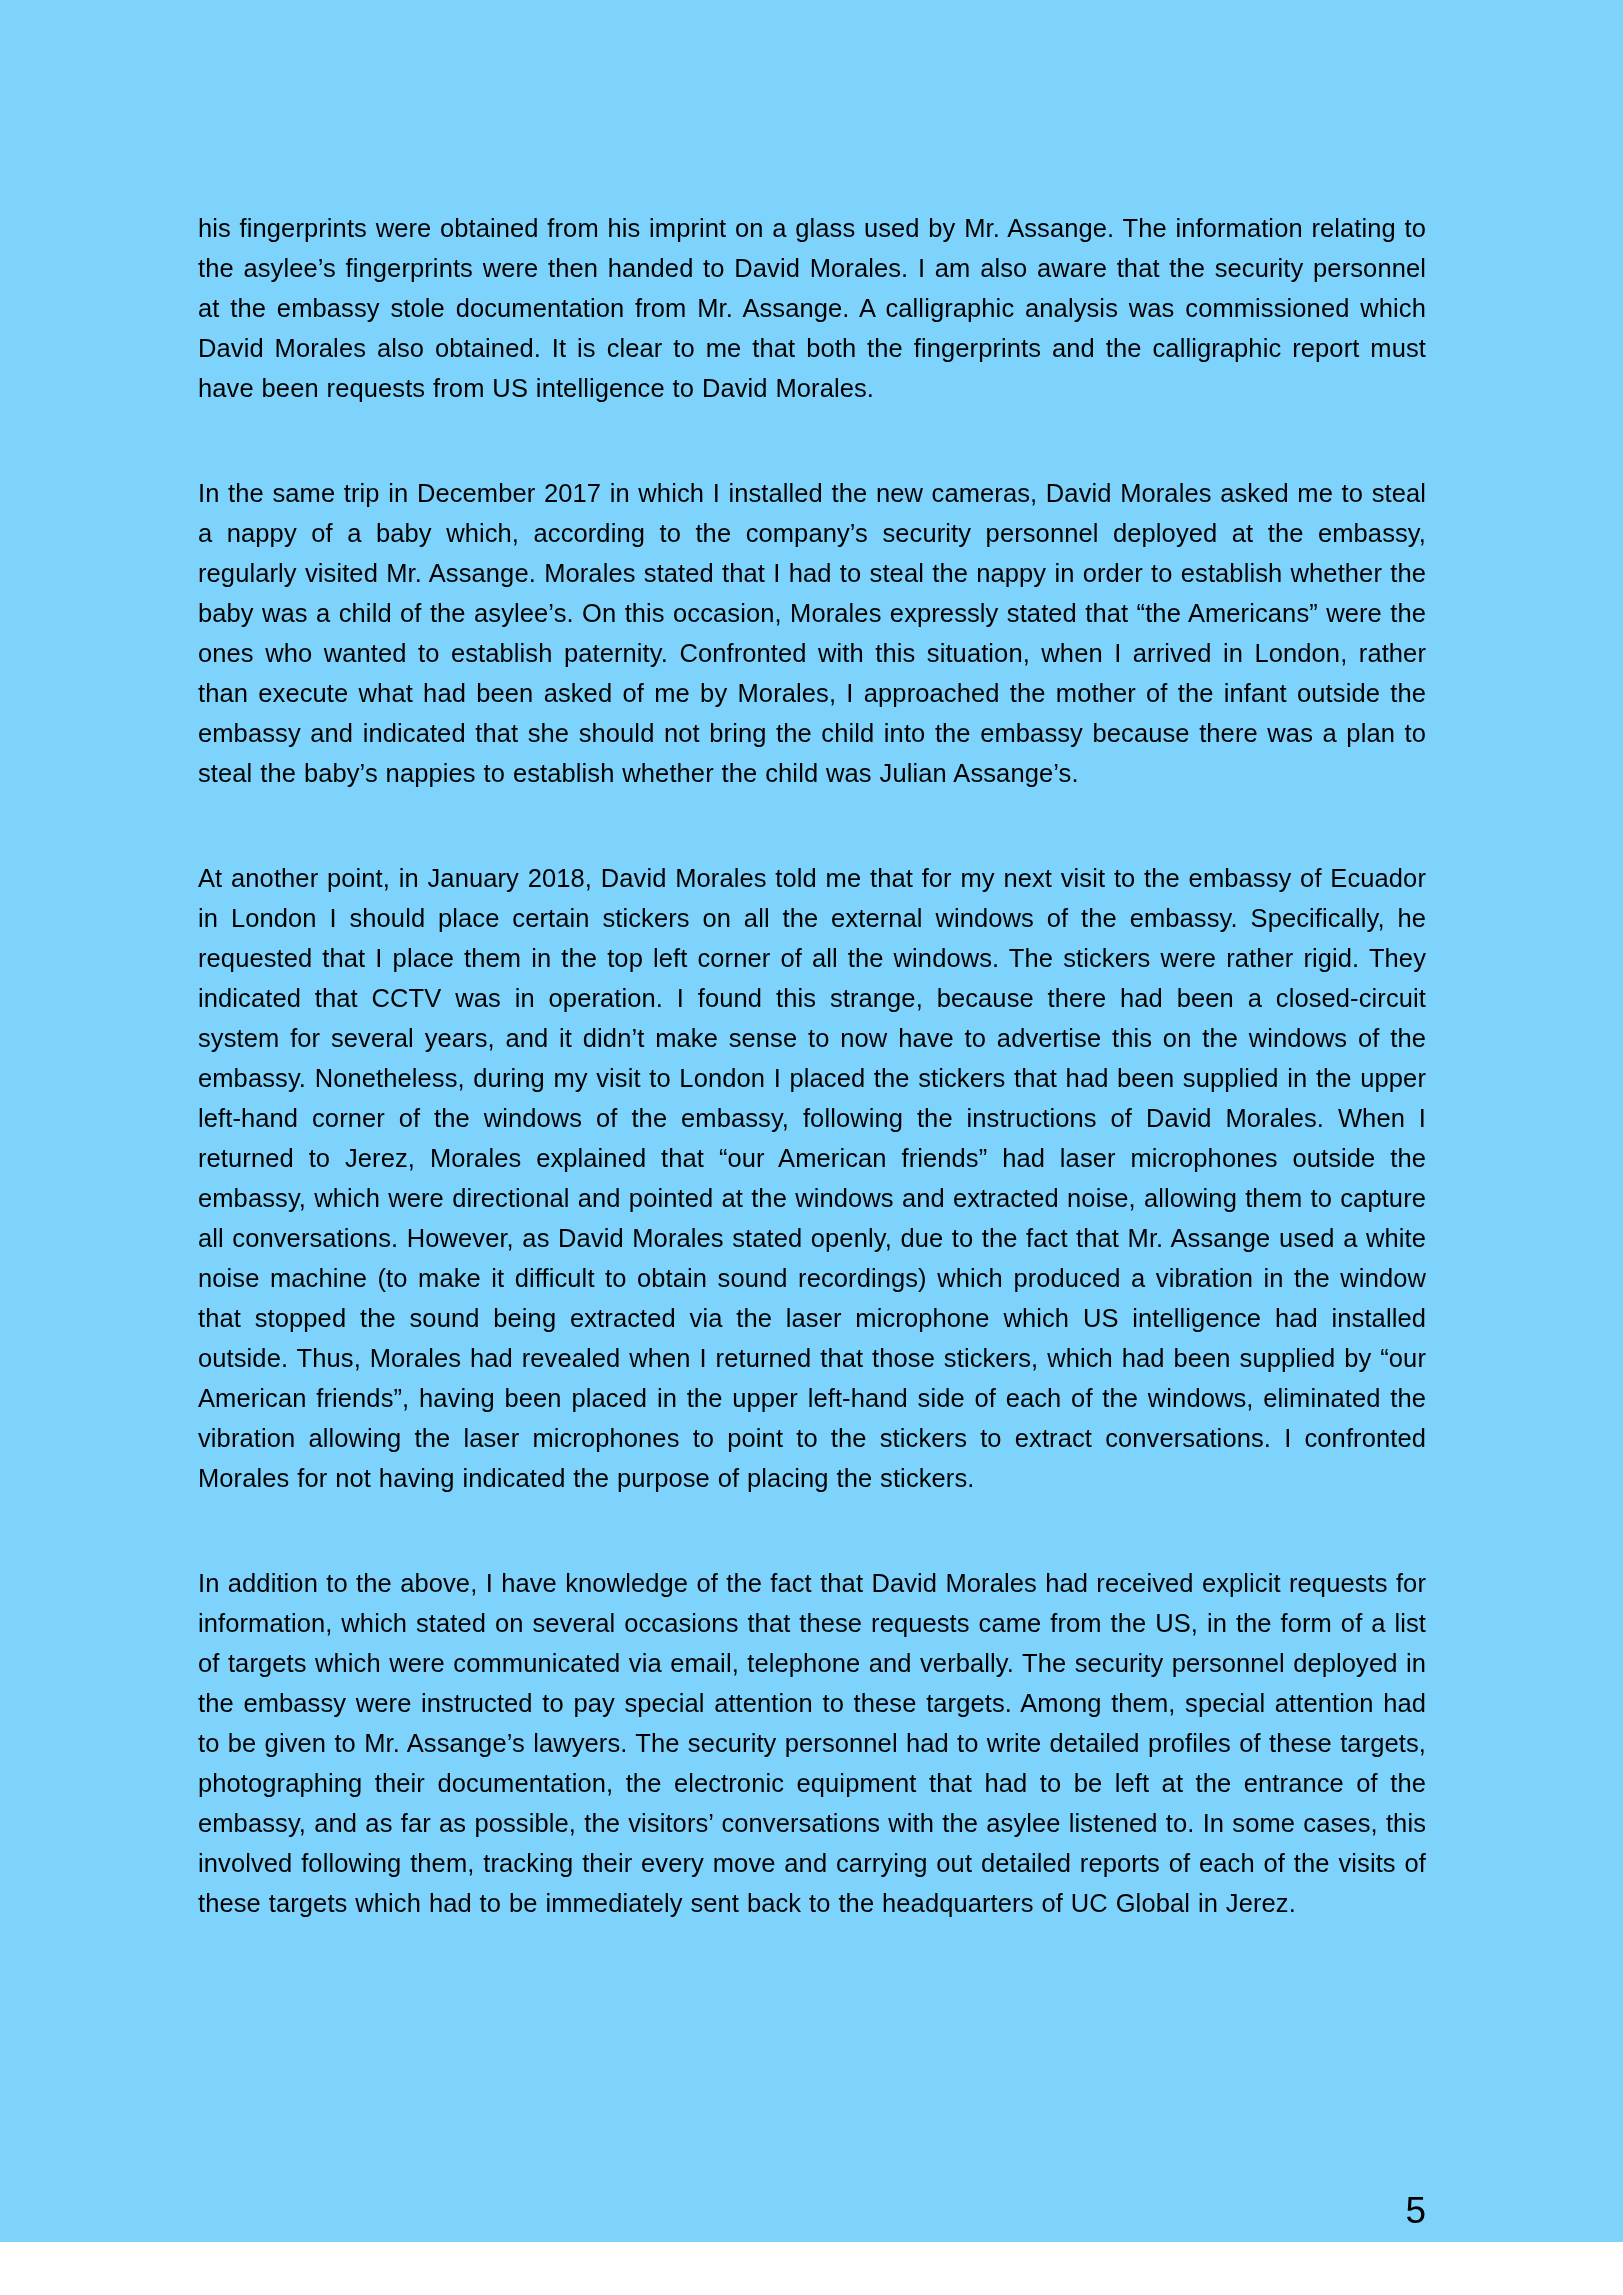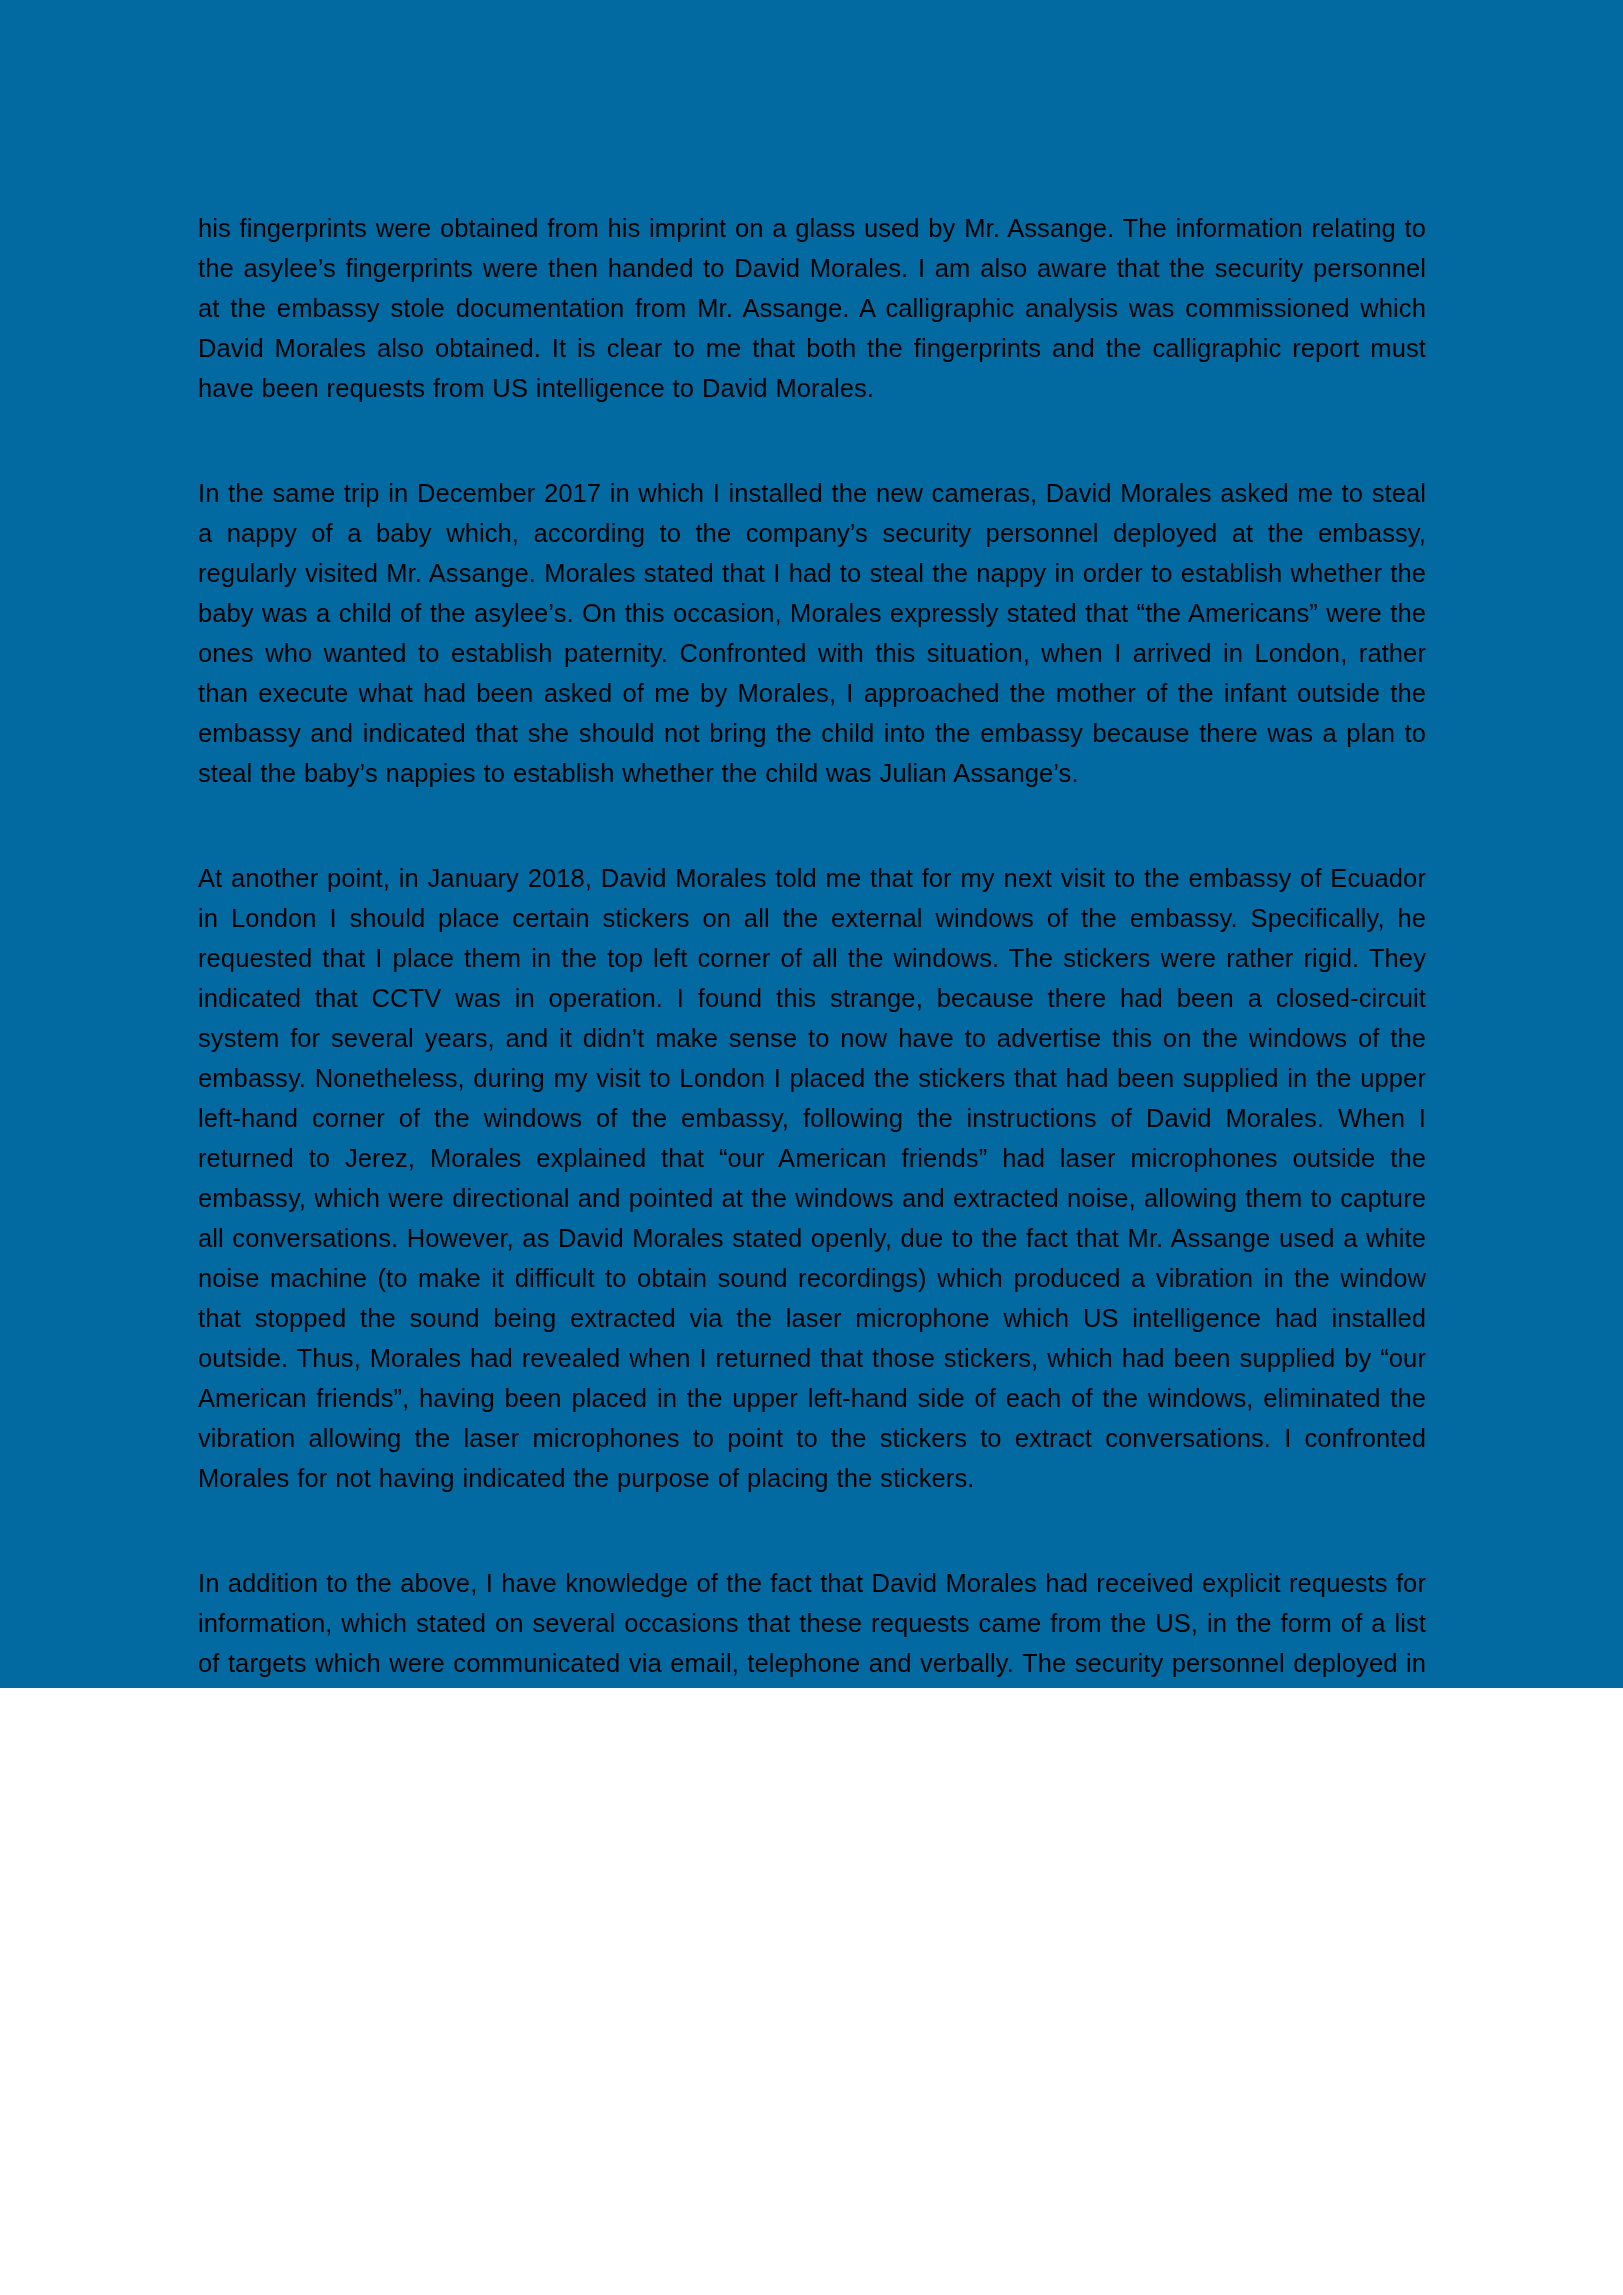--- a/index.html
+++ b/index.html
@@ -3,22 +3,22 @@
   <meta charset="utf-8">
   <style>
     html, body {
       margin: 0;
       padding: 0;
       background: #ffffff;
     }
     .page {
       position: relative;
       width: 1623px;
-      height: 1688px;
-      background: #0369a1;
+      height: 2242px;
+      background: #7dd3fc;
       overflow: hidden;
       font-family: "Liberation Sans", "DejaVu Sans", sans-serif;
       color: #000000;
     }
     .doc-body {
       position: absolute;
       left: 198px;
       top: 208px;
       width: 1228px;
     }

